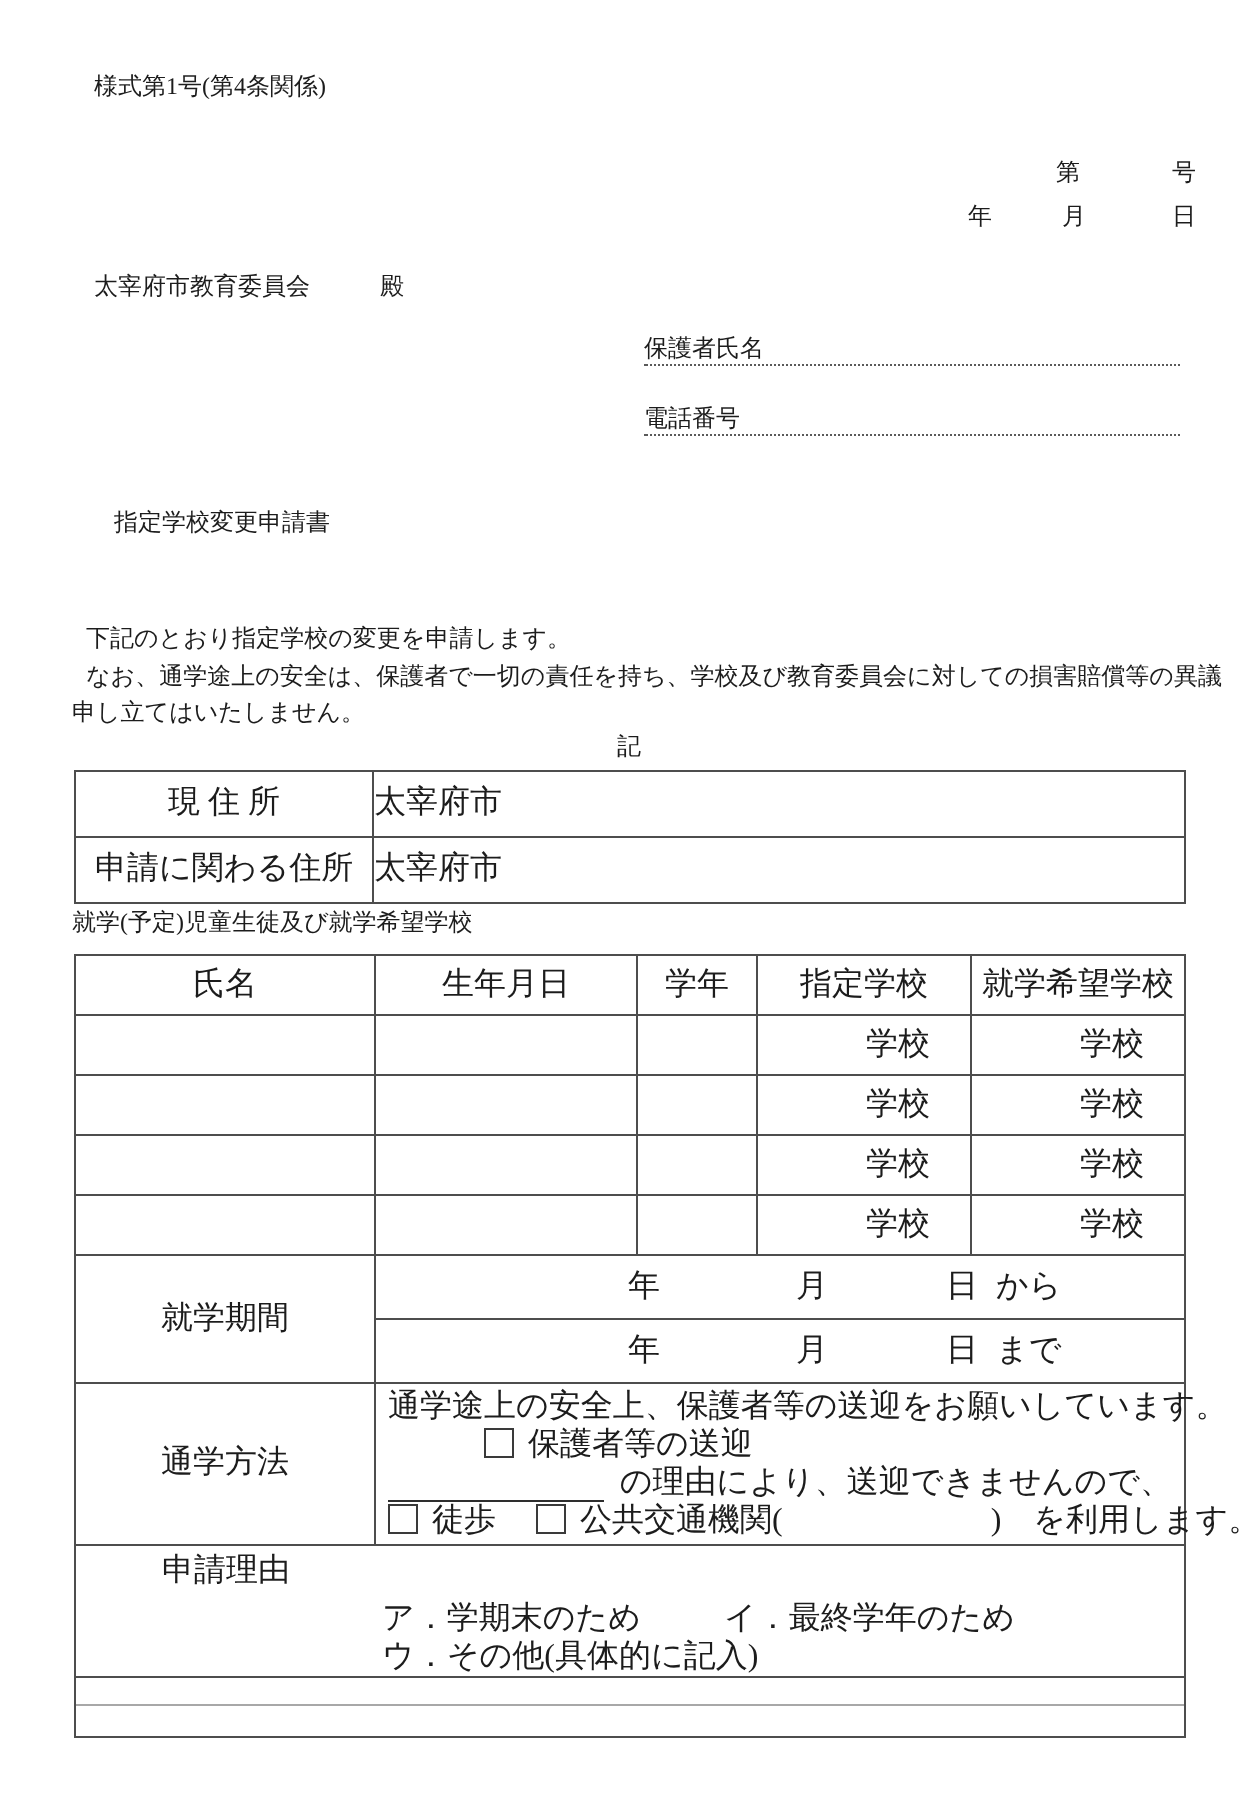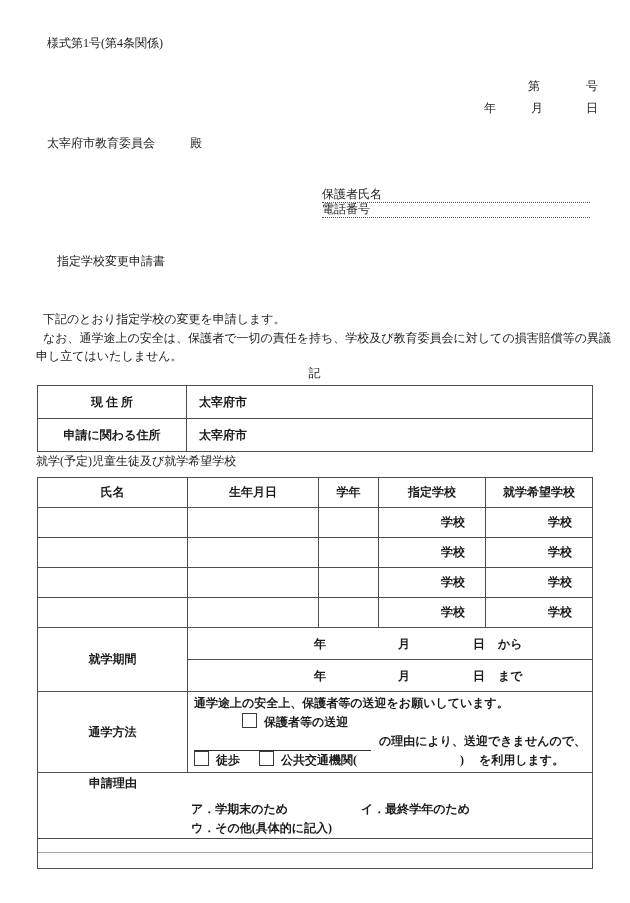--- a/index.html
+++ b/index.html
@@ -14,25 +14,25 @@
 
   
   .dotted-field {
     display:flex; align-items:flex-end;
     border-bottom:1px dotted #5a5a5a; height:18px;
   }
   .dotted-field .fill { flex:1 1 auto; height:100%; }
 
   
   table { border-collapse:collapse; table-layout:fixed; }
-  td, th { border:1px solid #4d4d4d; font-weight:bold; font-size:12px; padding:0; vertical-align:middle; }
+  td, th { border:1px solid #4d4d4d; font-weight:normal; font-size:16px; padding:0; vertical-align:middle; }
   .addr-table { position:absolute; left:37px; top:385px; width:555px; }
   .addr-table td { height:32px; }
   .addr-label { text-align:center; }
-  .addr-value { padding-left:12px; }
+  .addr-value { }
 
   .main-table { position:absolute; left:37px; top:477px; width:555px;border-radius:14px; }
   .main-table th { height:29px; text-align:center; }
   .student-row td { height:29px; }
   .school-cell { text-align:right; padding-right:20px; }
 
   .period-label { text-align:center; }
   .period-cell { position:relative; height:31px; }
   .period-cell span { position:absolute; top:50%; transform:translateY(-50%); }
   .pos-year  { left:126px; }
@@ -85,21 +85,21 @@
 
   <span class="abs" style="left:484px; top:101px;">年</span>
   <span class="abs" style="left:531px; top:101px;">月</span>
   <span class="abs" style="left:586px; top:101px;">日</span>
 
   <div class="abs nowrap" style="left:47px; top:136px;">
     <span>太宰府市教育委員会</span>
     <span style="margin-left:32px;">殿</span>
   </div>
 
-  <div class="abs dotted-field" style="left:322px; top:184px; width:268px;justify-content:center;">
+  <div class="abs dotted-field" style="left:322px; top:164px; width:268px;justify-content:center;">
     <span>保護者氏名</span>
     <span class="fill"></span>
   </div>
 
   <div class="abs dotted-field" style="left:322px; top:199px; width:268px;">
     <span>電話番号</span>
     <span class="fill"></span>
   </div>
 
   <div class="doc-title nowrap">指定学校変更申請書</div>

